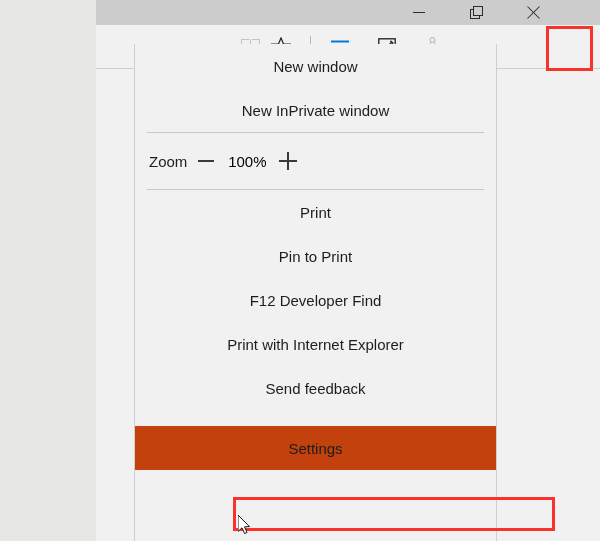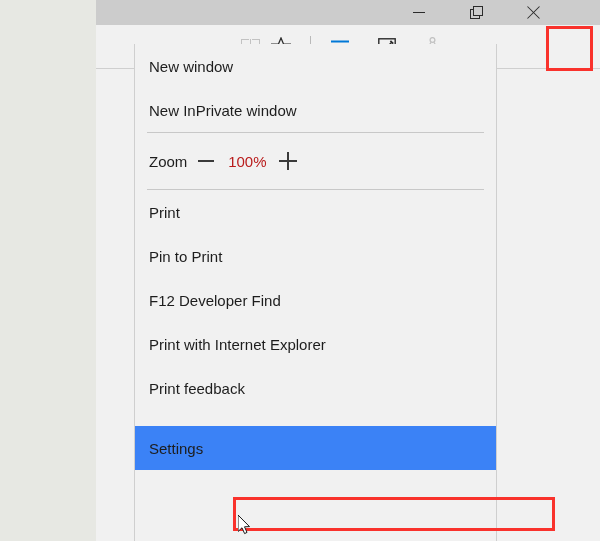--- a/index.html
+++ b/index.html
@@ -206,23 +206,24 @@
 
   .menu-item {
     height: 44px;
     display: flex;
     align-items: center;
     padding: 0 14px;
     font-size: 15px;
     color: #1d1d1d;
     cursor: default;
     position: relative;
+    justify-content: center;
   }
   .menu-item.highlighted {
-    background: #3b82f6;
+    background: #c2410c;
   }
   .menu-label {
     white-space: nowrap;
   }
 
   .menu-separator {
     height: 1px;
     background: #c8c8c8;
     margin: 0 12px;
   }
@@ -262,21 +263,21 @@
   }
   .glyph-plus::after {
     content: "";
     position: absolute;
     left: 8px; top: 0;
     width: 1.5px; height: 18px;
     background: #3a3a3a;
   }
   #zoom-value {
     font-size: 15px;
-    color: #b91c1c;
+    color: #000000;
     min-width: 44px;
     text-align: center;
   }
 
   
   #menu-spacer {
     height: 16px;
   }
 
   
@@ -401,21 +402,21 @@
 
     <div class="menu-item">
       <span class="menu-label">F12 Developer Find</span>
     </div>
 
     <div class="menu-item">
       <span class="menu-label">Print with Internet Explorer</span>
     </div>
 
     <div class="menu-item">
-      <span class="menu-label">Print feedback</span>
+      <span class="menu-label">Send feedback</span>
     </div>
 
     <div id="menu-spacer"></div>
 
     <div class="menu-item highlighted">
       <span class="menu-label">Settings</span>
     </div>
 
   </div>
 

